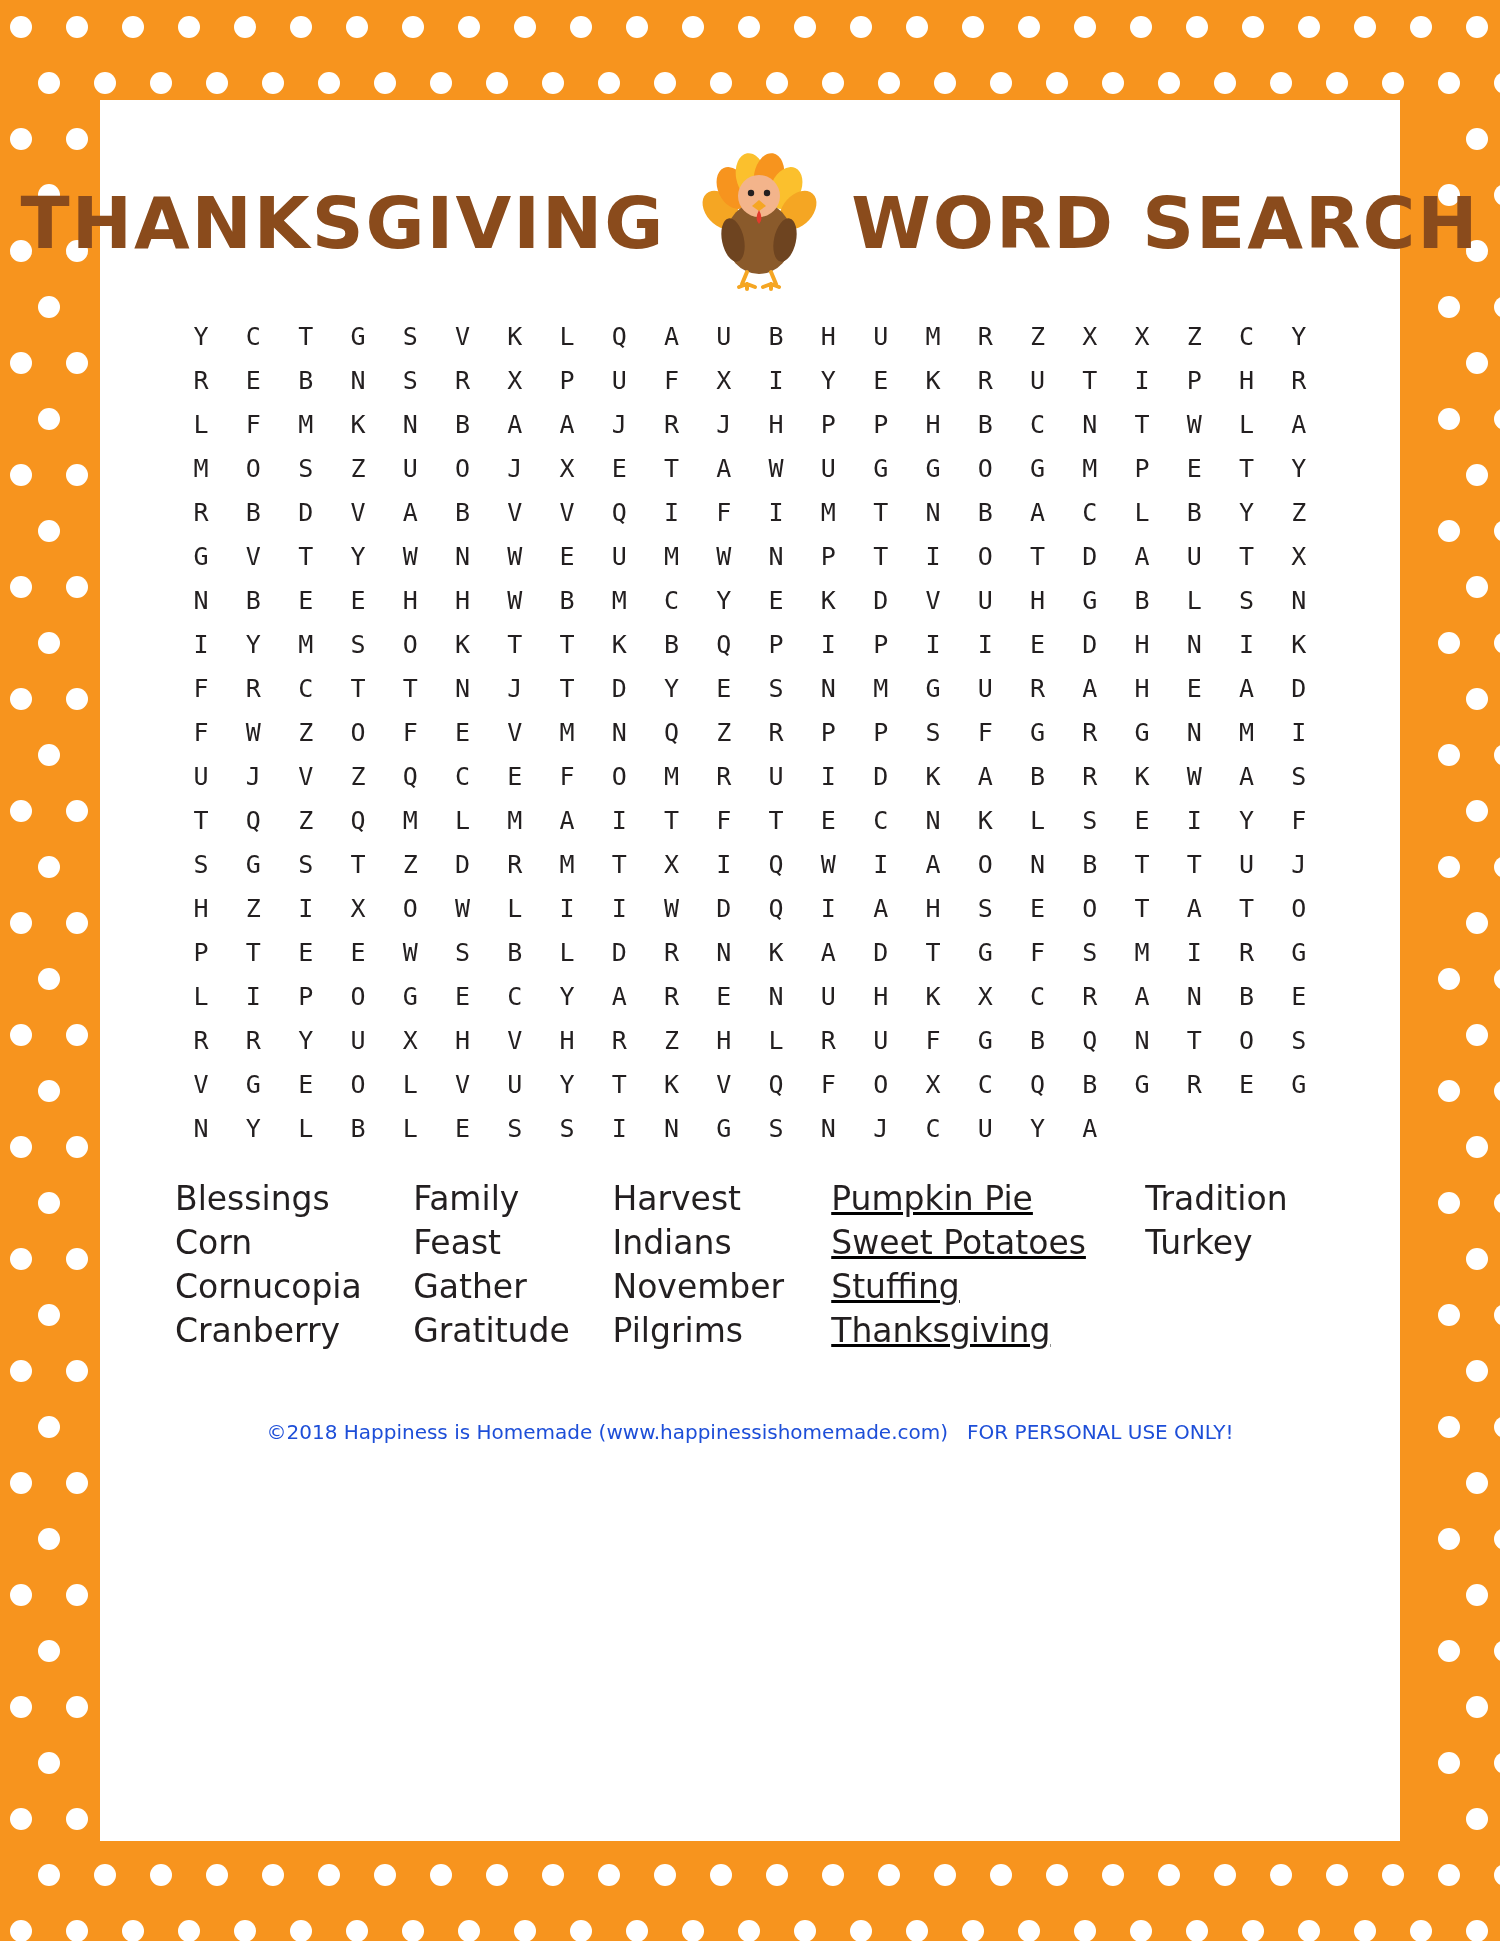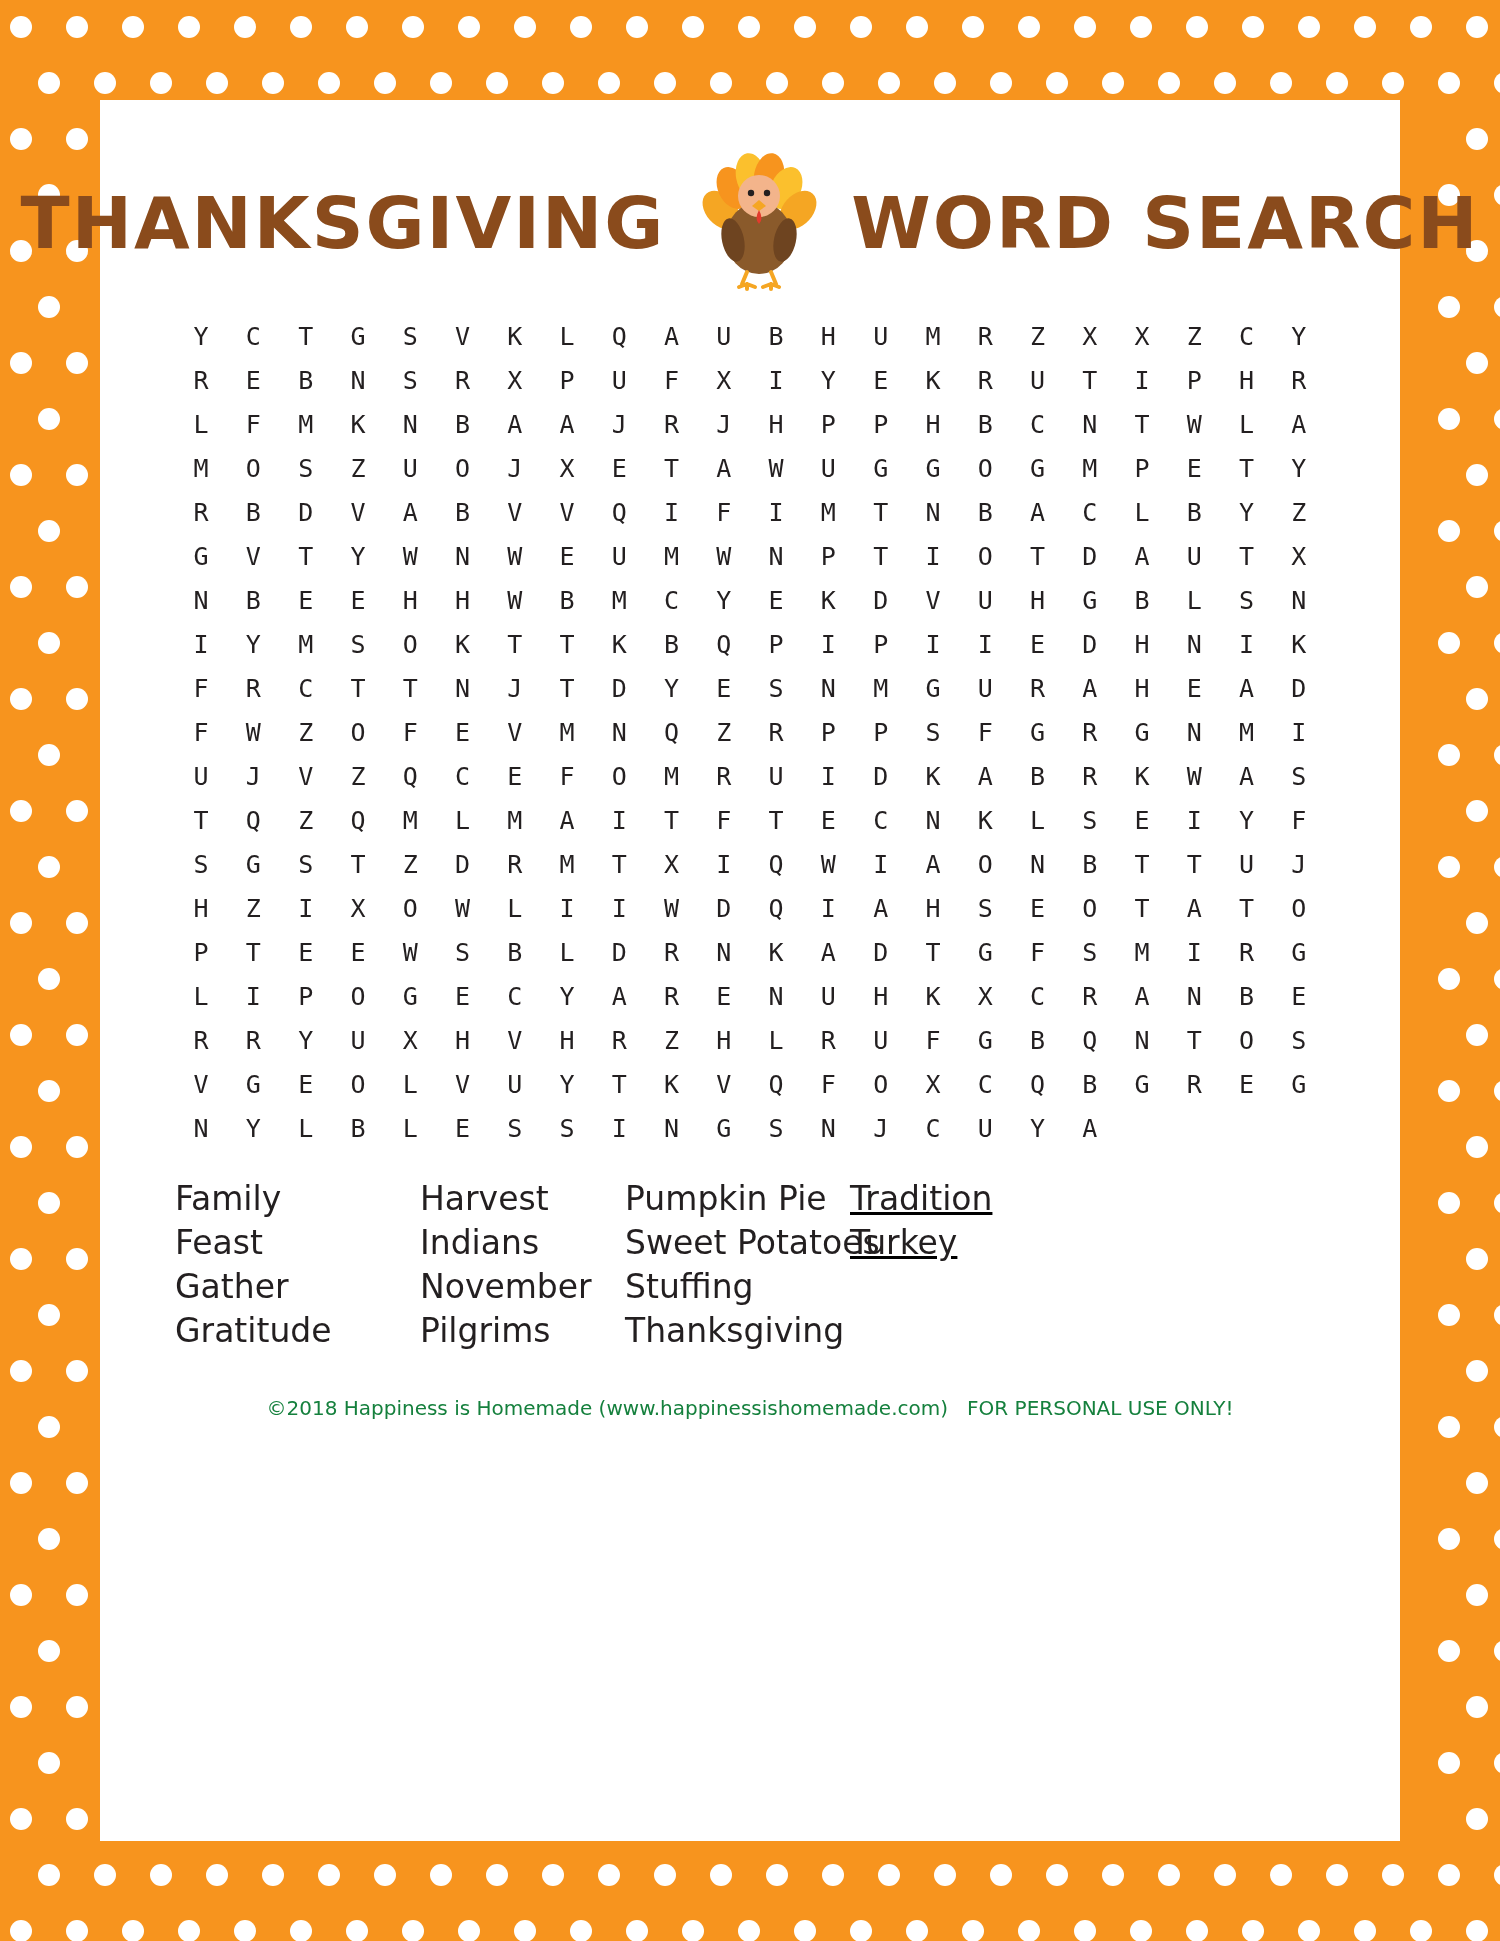--- a/index.html
+++ b/index.html
@@ -104,25 +104,25 @@
   .word {
     font-family: "DejaVu Sans", sans-serif;
     font-size: 33px;
     color: #231f20;
     line-height: 42px;
     white-space: nowrap;
   }
 
   
   #footer {
-    margin-top: 44px;
+    margin-top: 68px;
     text-align: center;
     font-family: "DejaVu Sans", sans-serif;
     font-size: 20px;
-    color: #15803d;
+    color: #1d4ed8;
   }
   #footer .copy { }
   #footer .personal { }
 </style>
 </head>
 <body>
 
 <div id="dots-layer">
     <div class="dot" style="left: 10px; top: 16px;"></div>
     <div class="dot" style="left: 66px; top: 16px;"></div>
@@ -776,20 +776,26 @@
       <div class="cell">N</div>
       <div class="cell">J</div>
       <div class="cell">C</div>
       <div class="cell">U</div>
       <div class="cell">Y</div>
       <div class="cell">A</div>
     </div>
 
   <div id="wordlist">
       <div class="word-col">
+        <div class="word">Blessings</div>
+        <div class="word">Corn</div>
+        <div class="word">Cornucopia</div>
+        <div class="word">Cranberry</div>
+      </div>
+      <div class="word-col">
         <div class="word">Family</div>
         <div class="word">Feast</div>
         <div class="word">Gather</div>
         <div class="word">Gratitude</div>
       </div>
       <div class="word-col">
         <div class="word">Harvest</div>
         <div class="word">Indians</div>
         <div class="word">November</div>
         <div class="word">Pilgrims</div>

